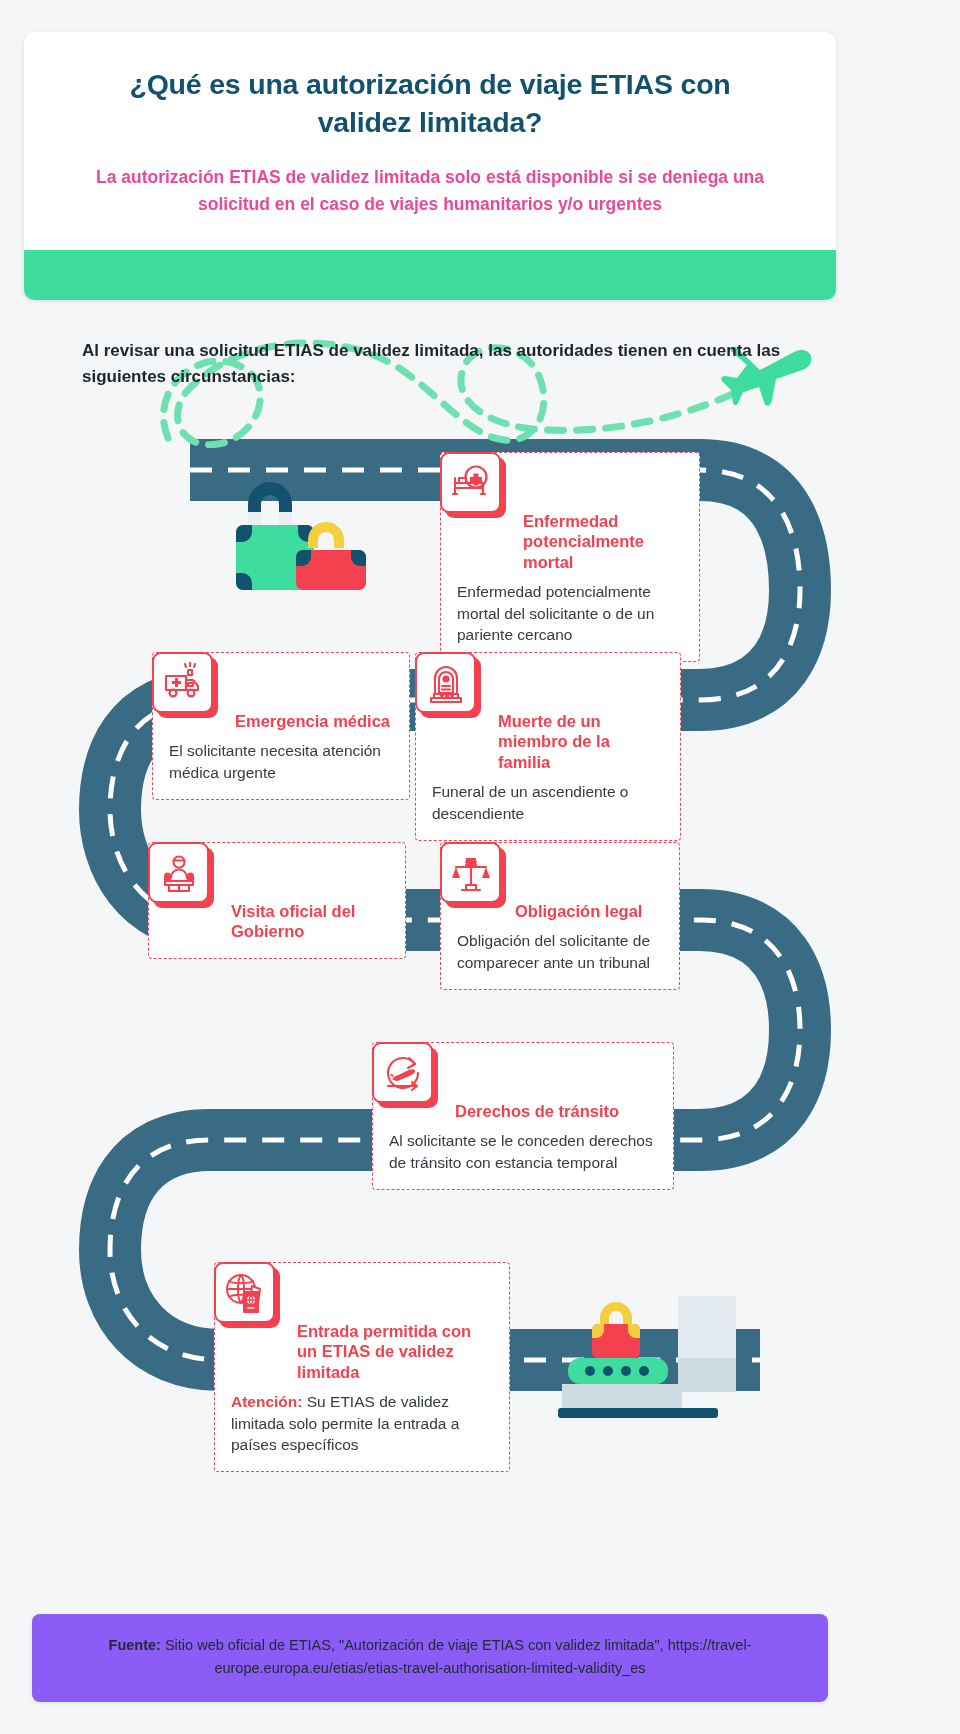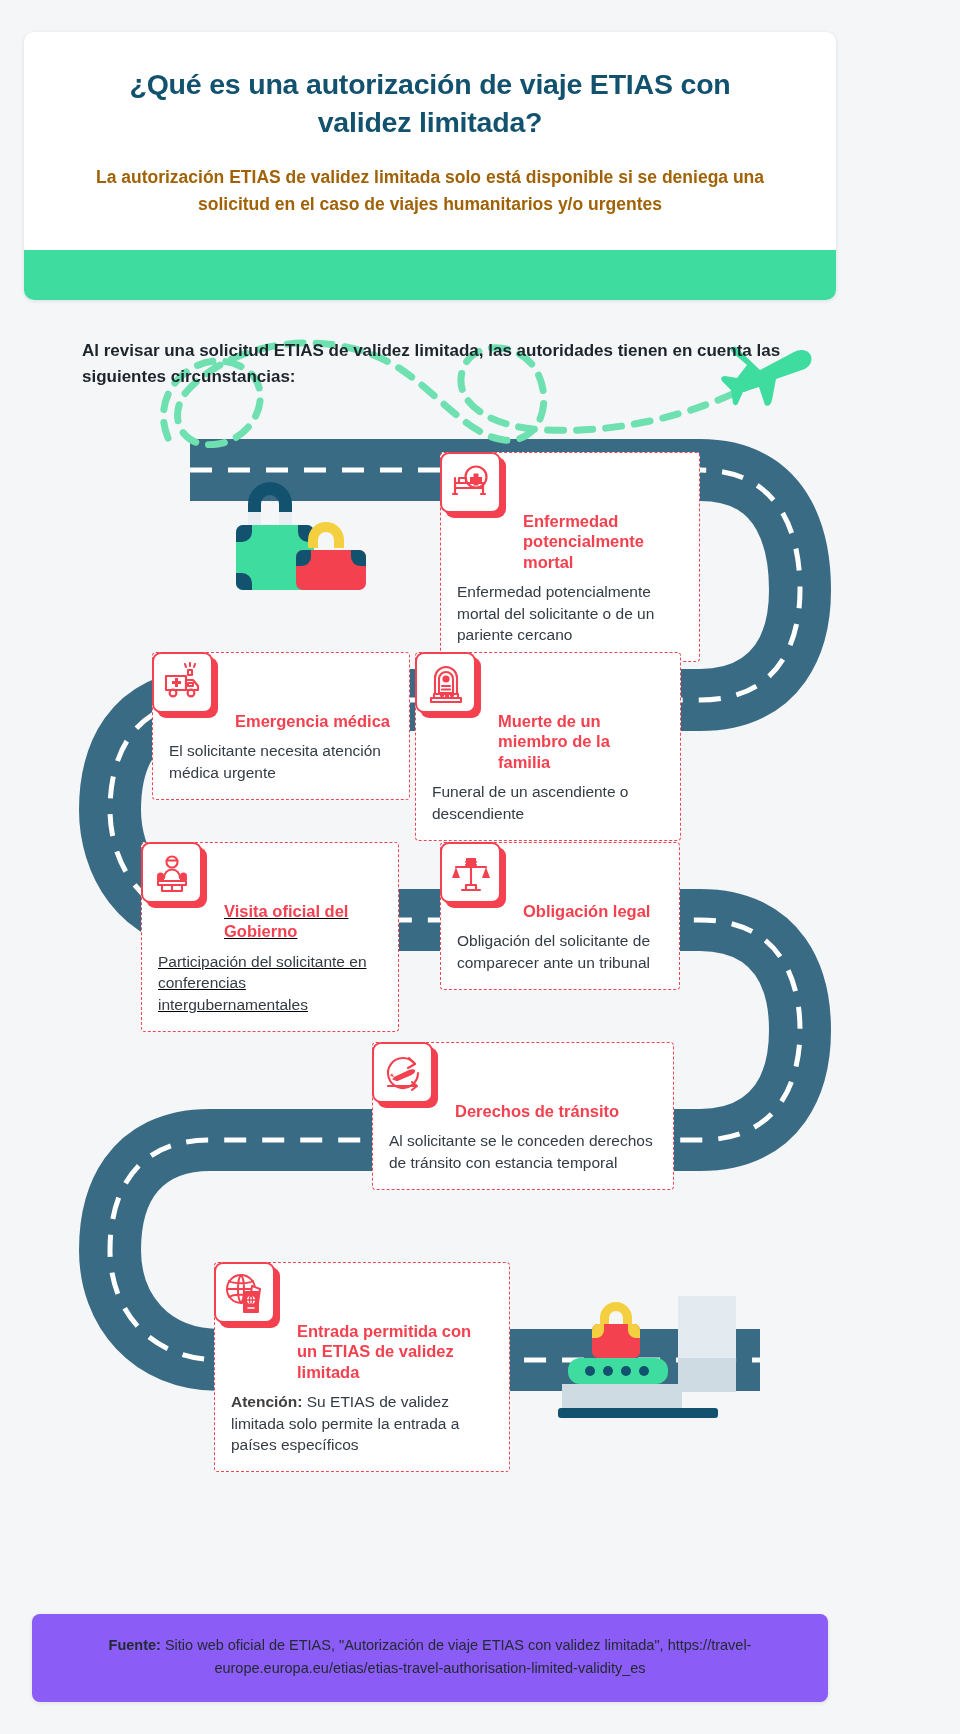--- a/index.html
+++ b/index.html
@@ -32,21 +32,21 @@
   }
   .header-title {
     color: #12526e;
     font-size: 28.5px;
     font-weight: 700;
     line-height: 1.33;
     letter-spacing: -.2px;
   }
   .header-sub {
     margin-top: 22px;
-    color: #a16207;
+    color: #ec4899;
     font-size: 17.5px;
     font-weight: 700;
     line-height: 1.55;
   }
   .header-bar {
     position: absolute;
     left: 0; bottom: 0;
     width: 100%; height: 50px;
     background: #3fdca0;
   }
@@ -128,21 +128,21 @@
     font-weight: 700;
     line-height: 1.24;
   }
   .card-body {
     margin-top: 9px;
     color: #333b44;
     font-size: 15.5px;
     line-height: 1.38;
     font-weight: 400;
   }
-  .card-body b { font-weight: 700; color: #404040; }
+  .card-body b { font-weight: 700; color: #ef4444; }
 
   
   .footer-card {
     position: absolute;
     left: 32px; top: 1614px;
     width: 796px;
     background: #8b5cf6;
     border-radius: 8px;
     box-shadow: 0 1px 4px rgba(20,40,60,.10);
     padding: 20px 40px 22px 40px;
@@ -287,60 +287,59 @@
             <circle cx="22" cy="34" r="2.2" fill="#f4414f" stroke="none"></circle>
             <circle cx="27" cy="33" r="2.2" fill="#f4414f" stroke="none"></circle>
           </svg>
         </div>
       </div>
       <div class="card-title" style="margin-left:8px;">Muerte de un miembro de la familia</div>
       <div class="card-body" style="margin-left:-58px;">Funeral de un ascendiente o descendiente</div>
     </div>
   </div>
 
-  <div class="card" style="left:141px; top:842px; width:258px;text-decoration:underline;">
+  <div class="card" style="left:148px; top:842px; width:258px;">
     <div class="card-box tall">
       <div class="card-icon" style="left:-1px; top:-1px;">
         <div class="icon-shadow"></div>
         <div class="icon-face">
           <svg width="42" height="42" viewBox="0 0 42 42" fill="none" stroke="#f4414f" stroke-width="2.1" stroke-linecap="round" stroke-linejoin="round">
             <circle cx="21" cy="10" r="5.5"></circle>
             <path d="M15.5 8.5h11"></path>
             <path d="M13 26c0-5 3.6-8.5 8-8.5s8 3.5 8 8.5"></path>
             <path d="M6 24a3.5 3.5 0 1 1 7 0v4H6z" fill="#f4414f" stroke="none"></path>
             <path d="M29 24a3.5 3.5 0 1 1 7 0v4h-7z" fill="#f4414f" stroke="none"></path>
             <path d="M7 29h28v4H7z"></path>
             <path d="M11 33h20v6H11z"></path>
             <path d="M21 33v6"></path>
           </svg>
         </div>
       </div>
       <div class="card-title" style="margin-left:8px;">Visita oficial del Gobierno</div>
-      <div class="card-body" style="margin-left:-58px;">Participación del solicitante en conferencias intergubernamentales</div>
     </div>
   </div>
 
   <div class="card" style="left:440px; top:842px; width:240px;">
     <div class="card-box tall">
       <div class="card-icon" style="left:-1px; top:-1px;">
         <div class="icon-shadow"></div>
         <div class="icon-face">
           <svg width="42" height="42" viewBox="0 0 42 42" fill="none" stroke="#f4414f" stroke-width="2.1" stroke-linecap="round" stroke-linejoin="round">
             <path d="M16 6h10v9H16z" fill="#f4414f" stroke="none"></path>
             <path d="M16 10h10M16 13h10"></path>
             <path d="M21 15v18"></path>
             <path d="M6 15h30"></path>
             <path d="M6 15l-4 11h8z" fill="#f4414f" stroke="none"></path>
             <path d="M36 15l-4 11h8z" fill="#f4414f" stroke="none"></path>
             <path d="M16 33h10v5H16z"></path>
             <path d="M12 38h18"></path>
           </svg>
         </div>
       </div>
-      <div class="card-title" style="margin-left:8px;">Obligación legal</div>
+      <div class="card-title" style="margin-left:0;">Obligación legal</div>
       <div class="card-body" style="margin-left:-58px;">Obligación del solicitante de comparecer ante un tribunal</div>
     </div>
   </div>
 
   <div class="card" style="left:372px; top:1042px; width:302px;">
     <div class="card-box tall">
       <div class="card-icon" style="left:-1px; top:-1px;">
         <div class="icon-shadow"></div>
         <div class="icon-face">
           <svg width="42" height="42" viewBox="0 0 42 42" fill="none" stroke="#f4414f" stroke-width="2.1" stroke-linecap="round" stroke-linejoin="round">

